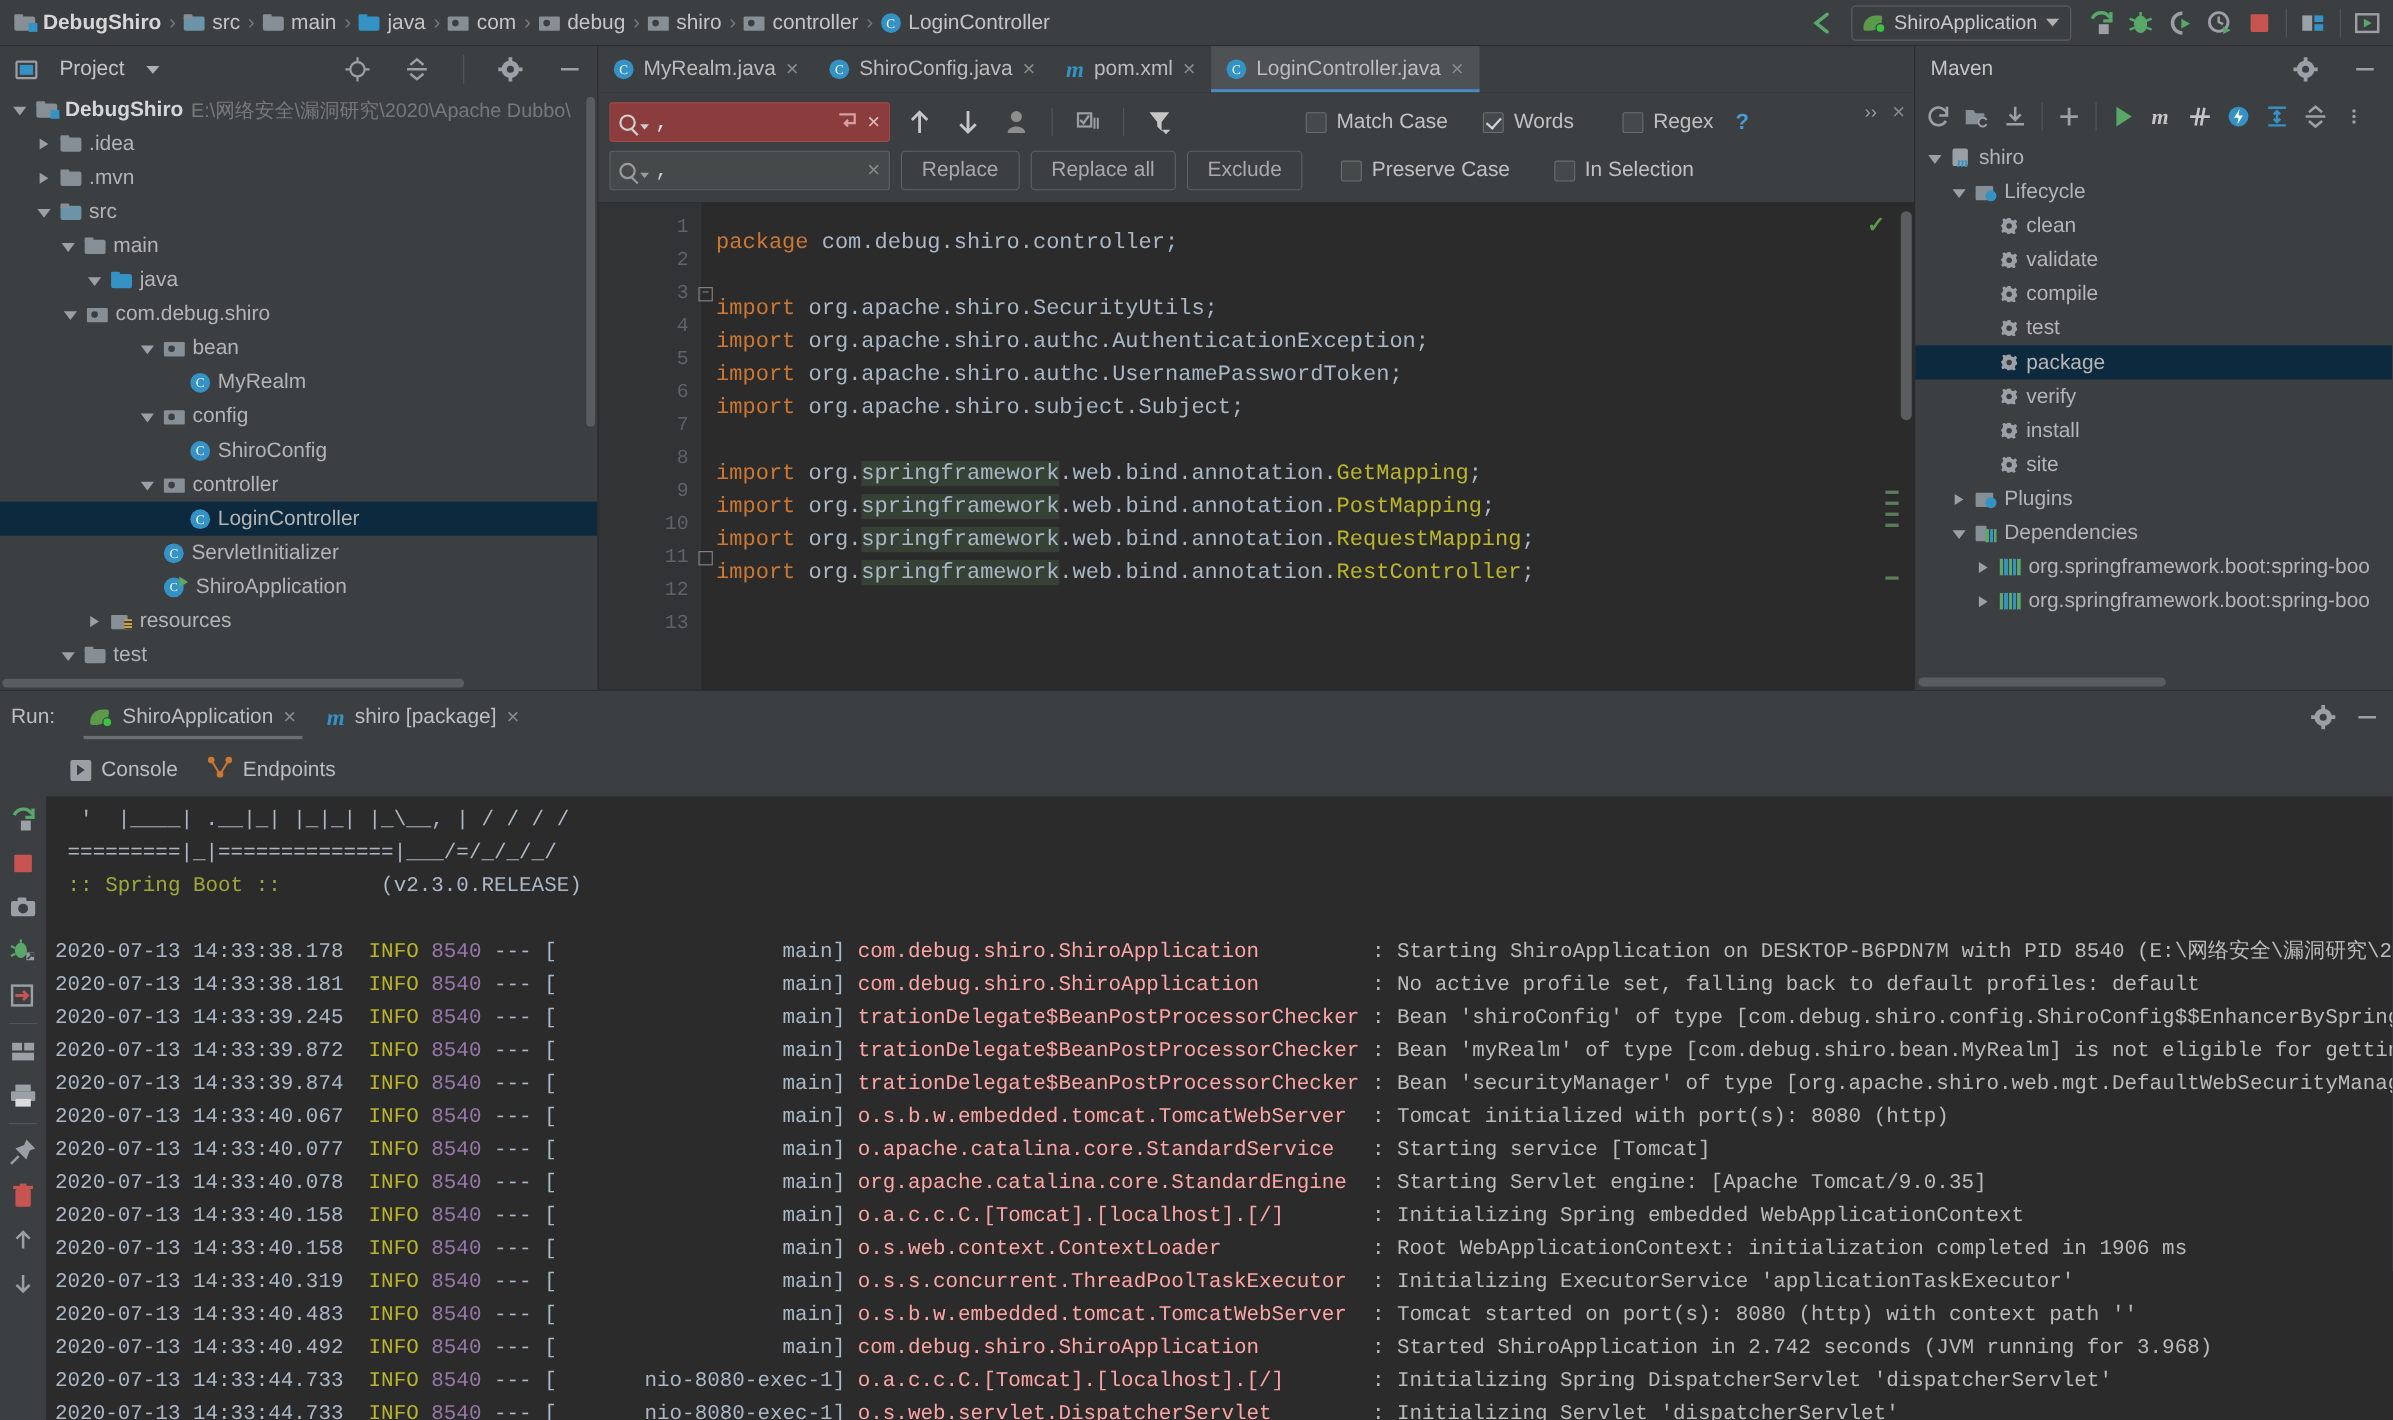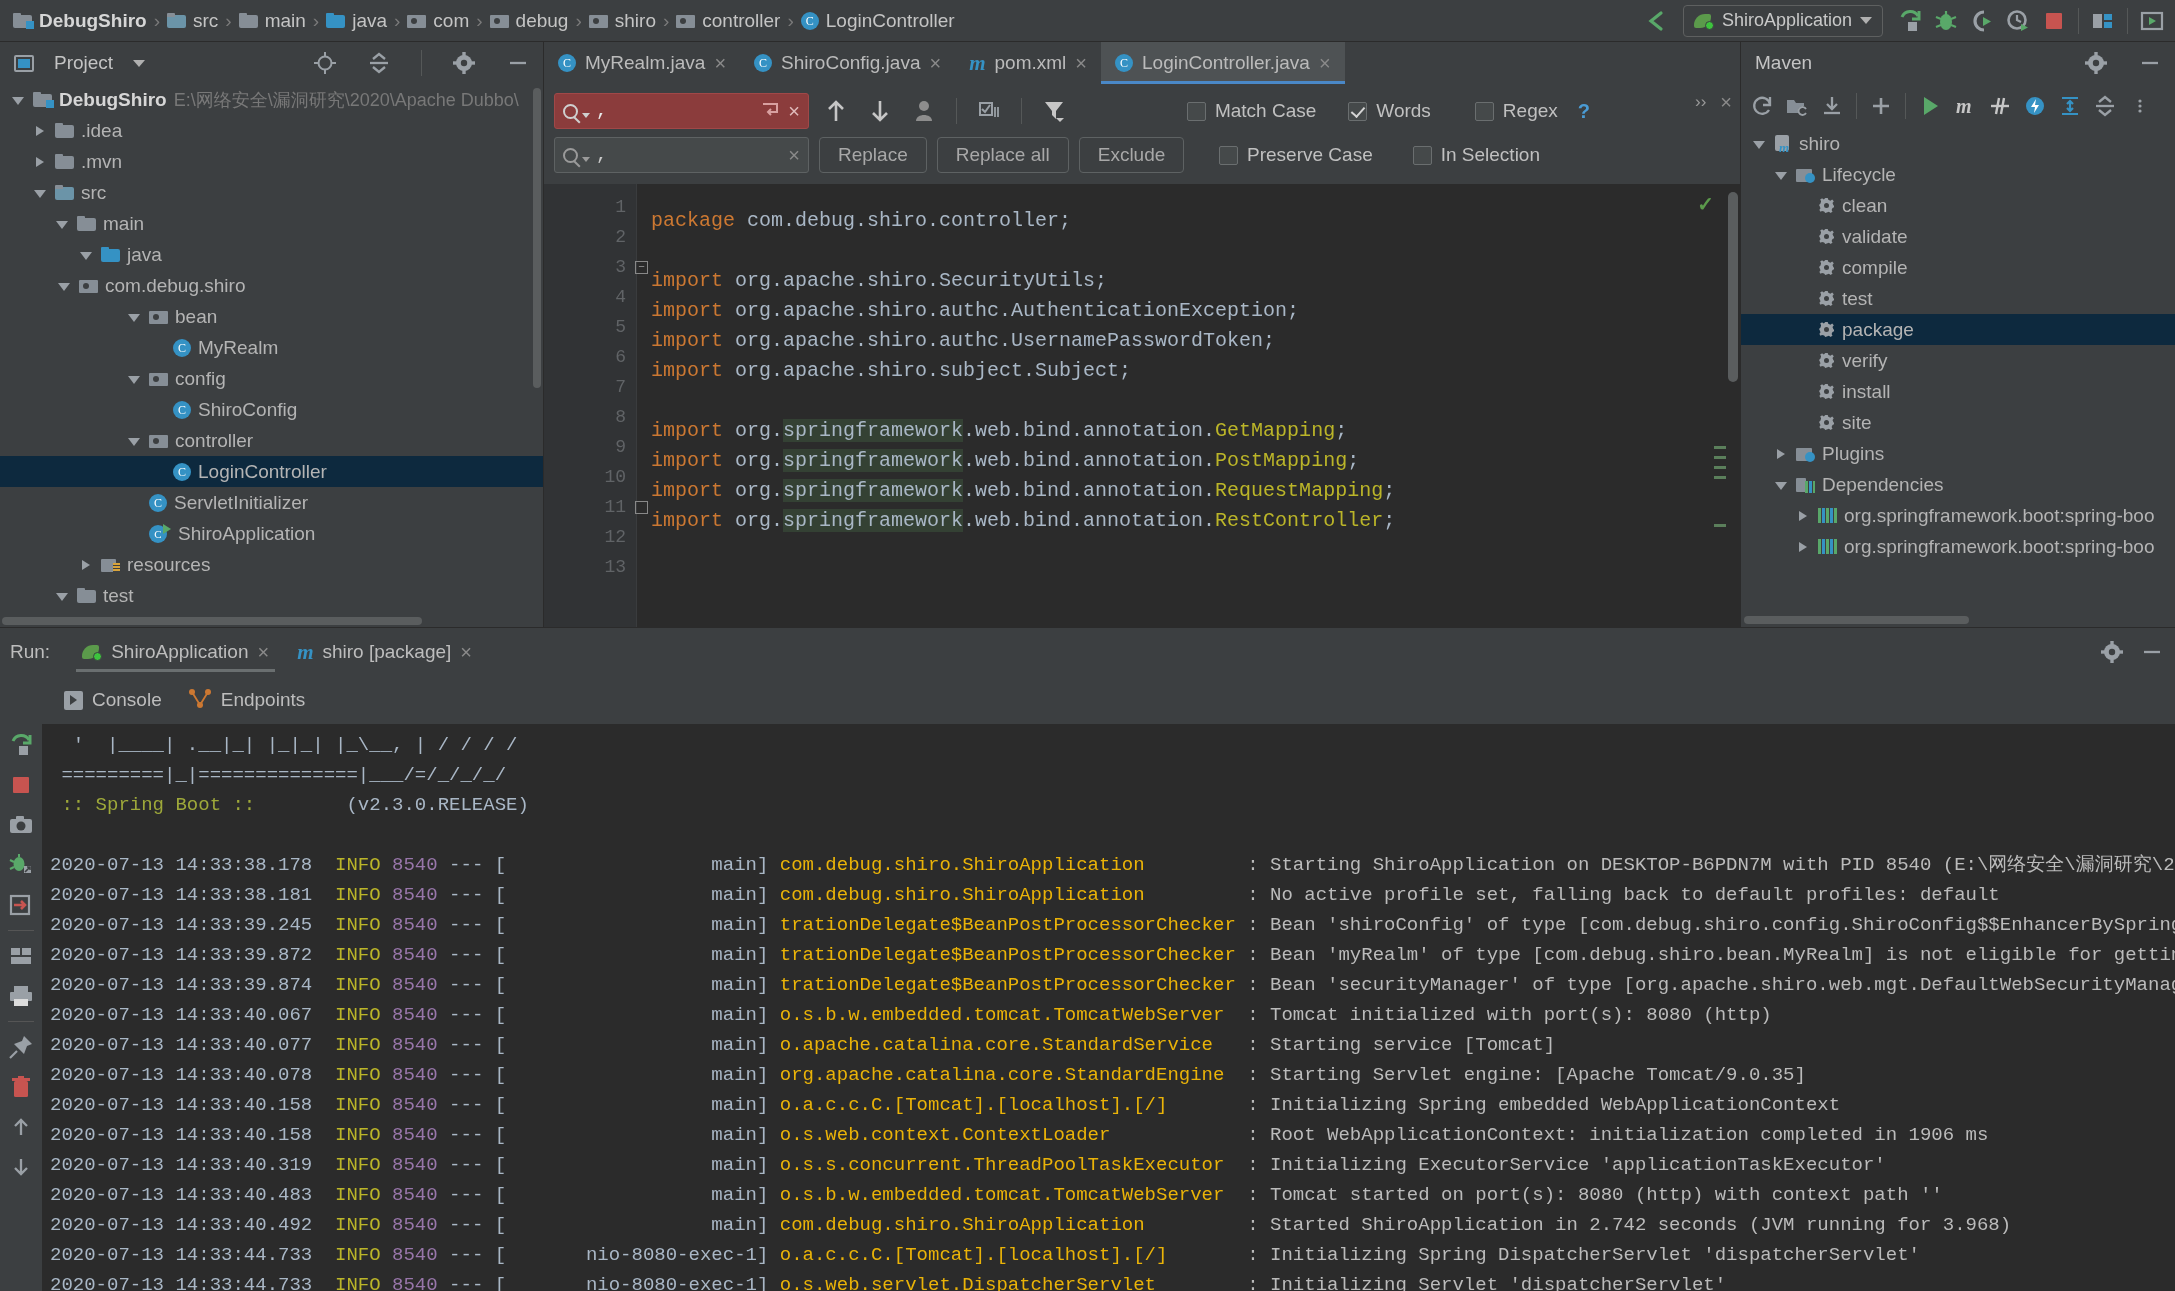--- a/index.html
+++ b/index.html
@@ -166,21 +166,21 @@
   .sbtn { width: 38px; height: 38px; display:flex;align-items:center;justify-content:center; }
   .sdiv { width: 26px; height: 1px; background: #555; margin: 4px 0; }
   .console { flex: 1; background: #2b2b2b; overflow: hidden; padding: 6px 4px 0 8px; position: relative; min-width: 0; }
   .cl { font-family: "Liberation Mono", monospace; font-size: 19px; line-height: 30px; white-space: pre; }
   .c-ban { color: #a9b7c6; }
   .c-green { color: #9ea83a; }
   .c-date { color: #a9b7c6; }
   .c-info { color: #bbb529; }
   .c-pid { color: #9876aa; }
   .c-thread { color: #a9b7c6; }
-  .c-logger { color: #eab308; }
+  .c-logger { color: #fca5a5; }
   .c-msg { color: #bbbbbb; }
 </style>
 </head>
 <body>
 
 <div class="app">
 
   <div class="topbar">
     <div class="crumbs" id="crumbs">
         <span class="crumb first">

